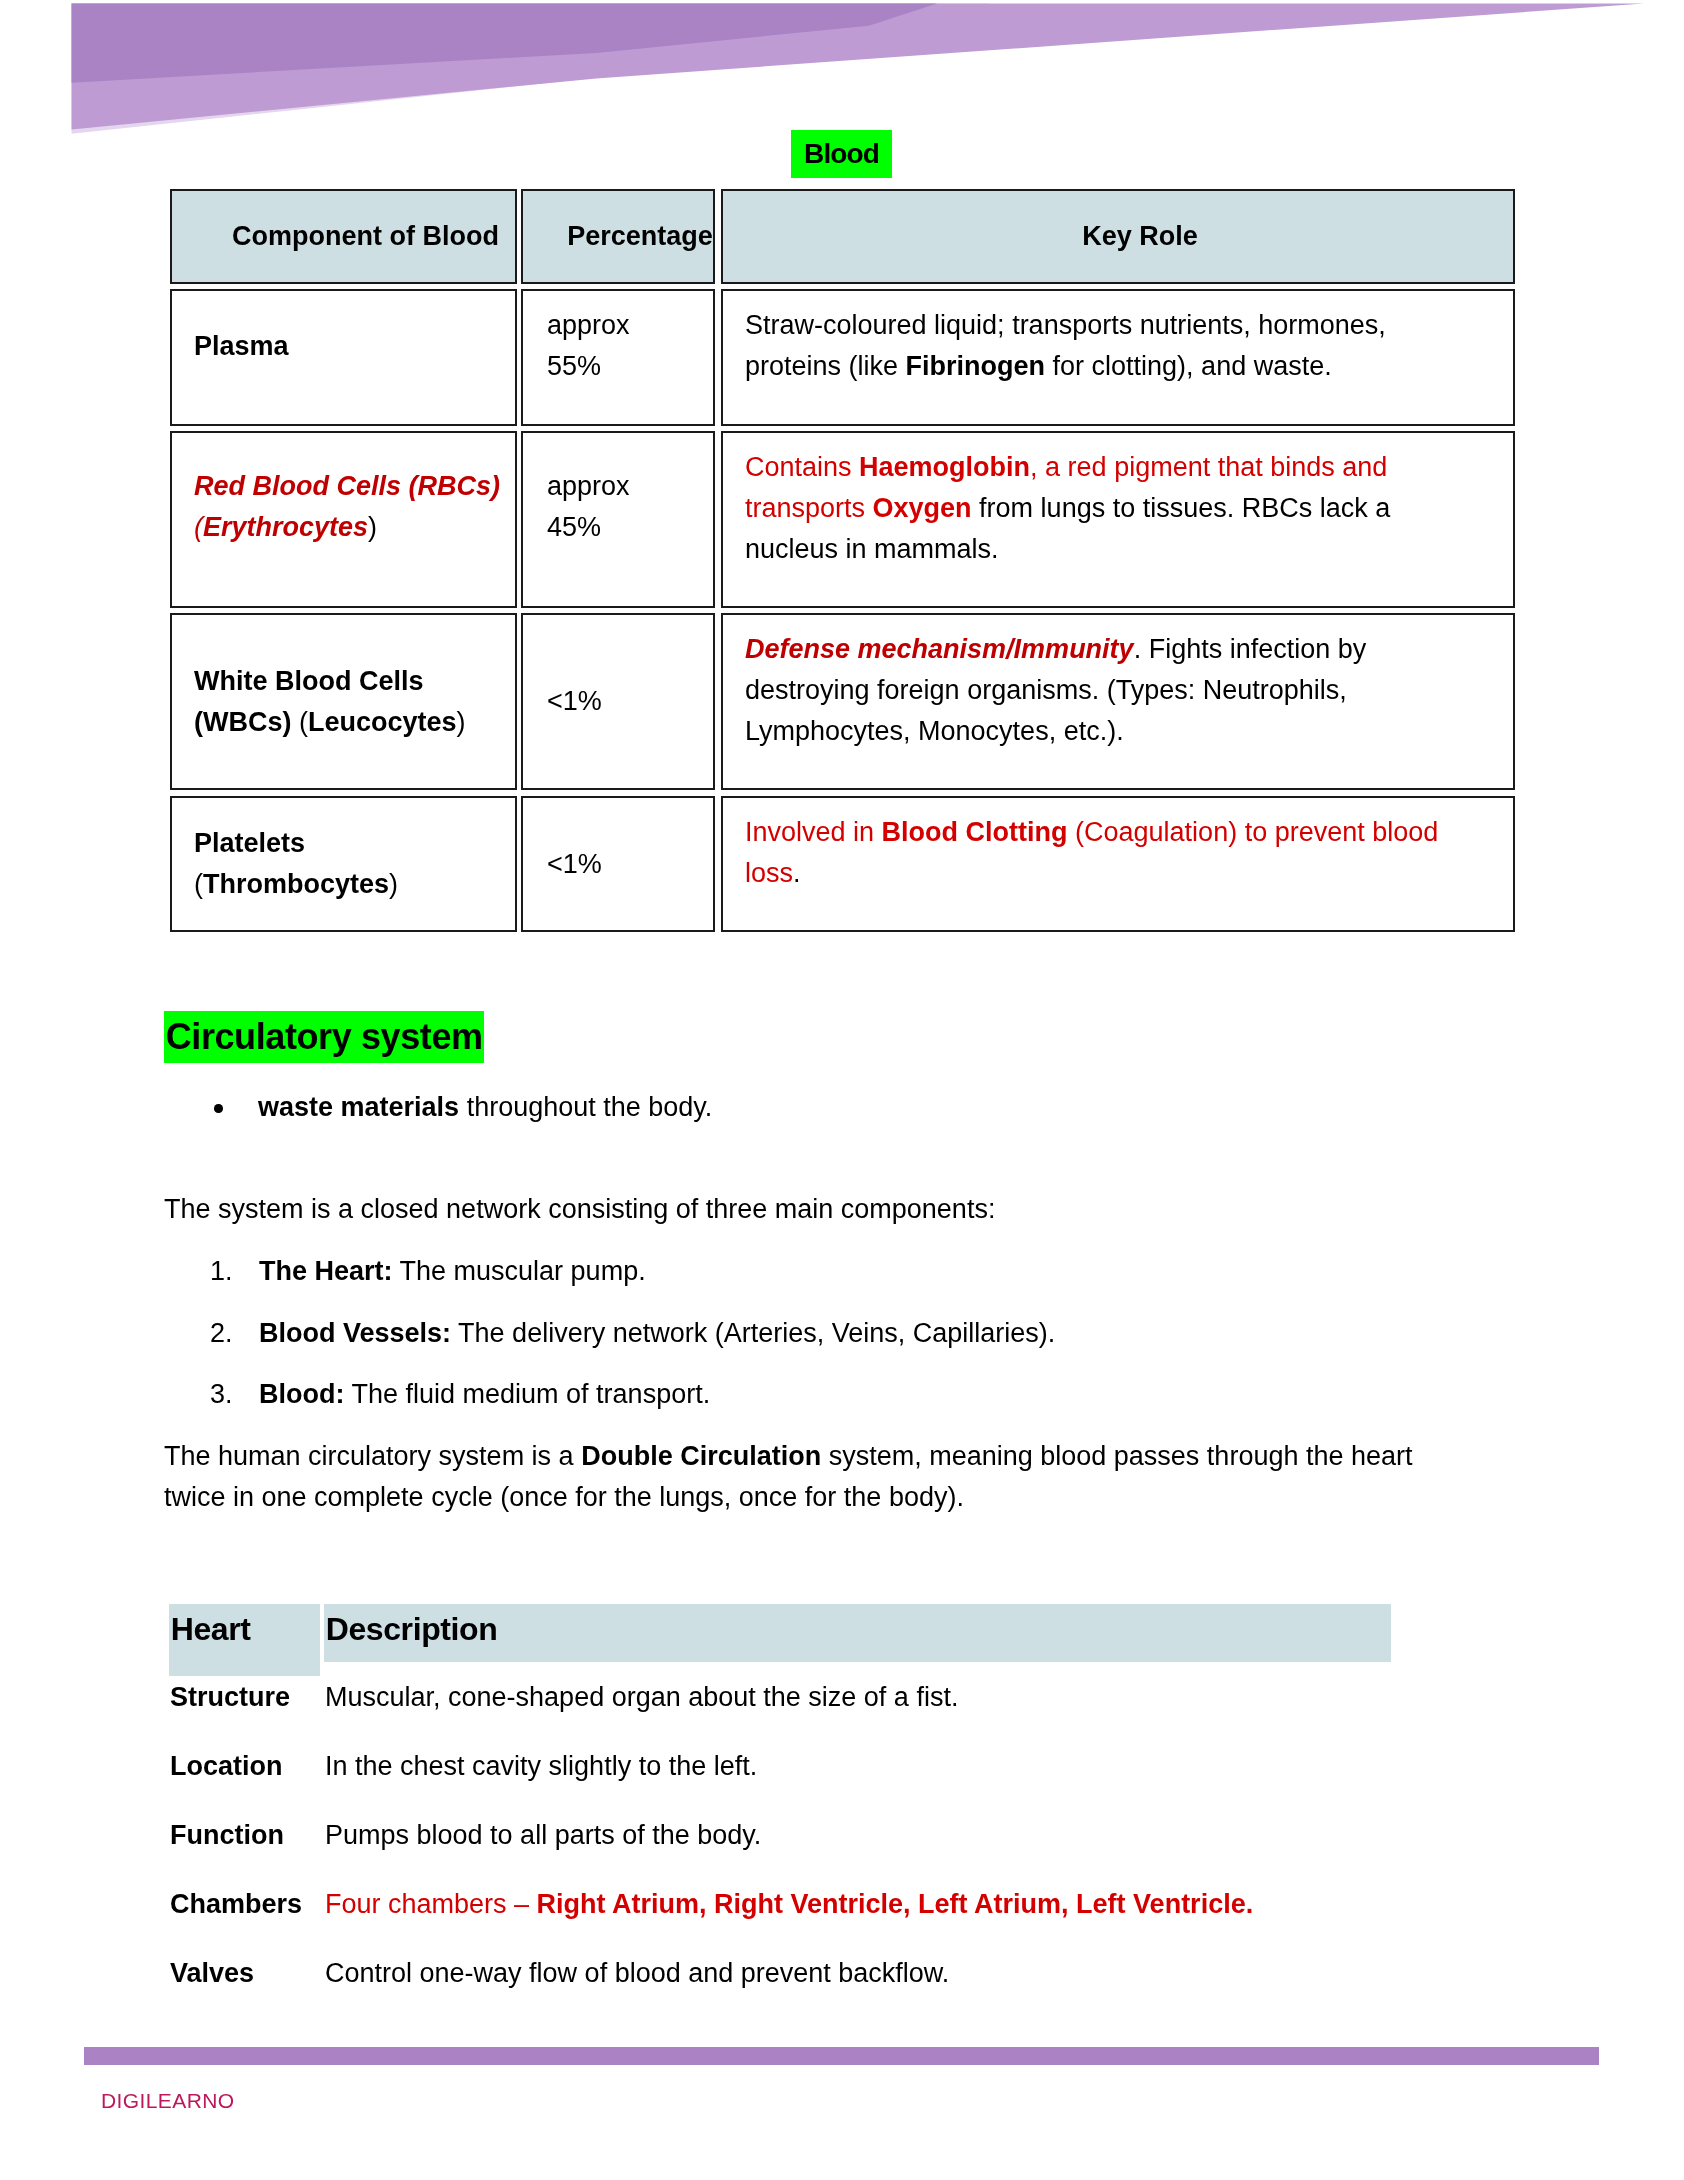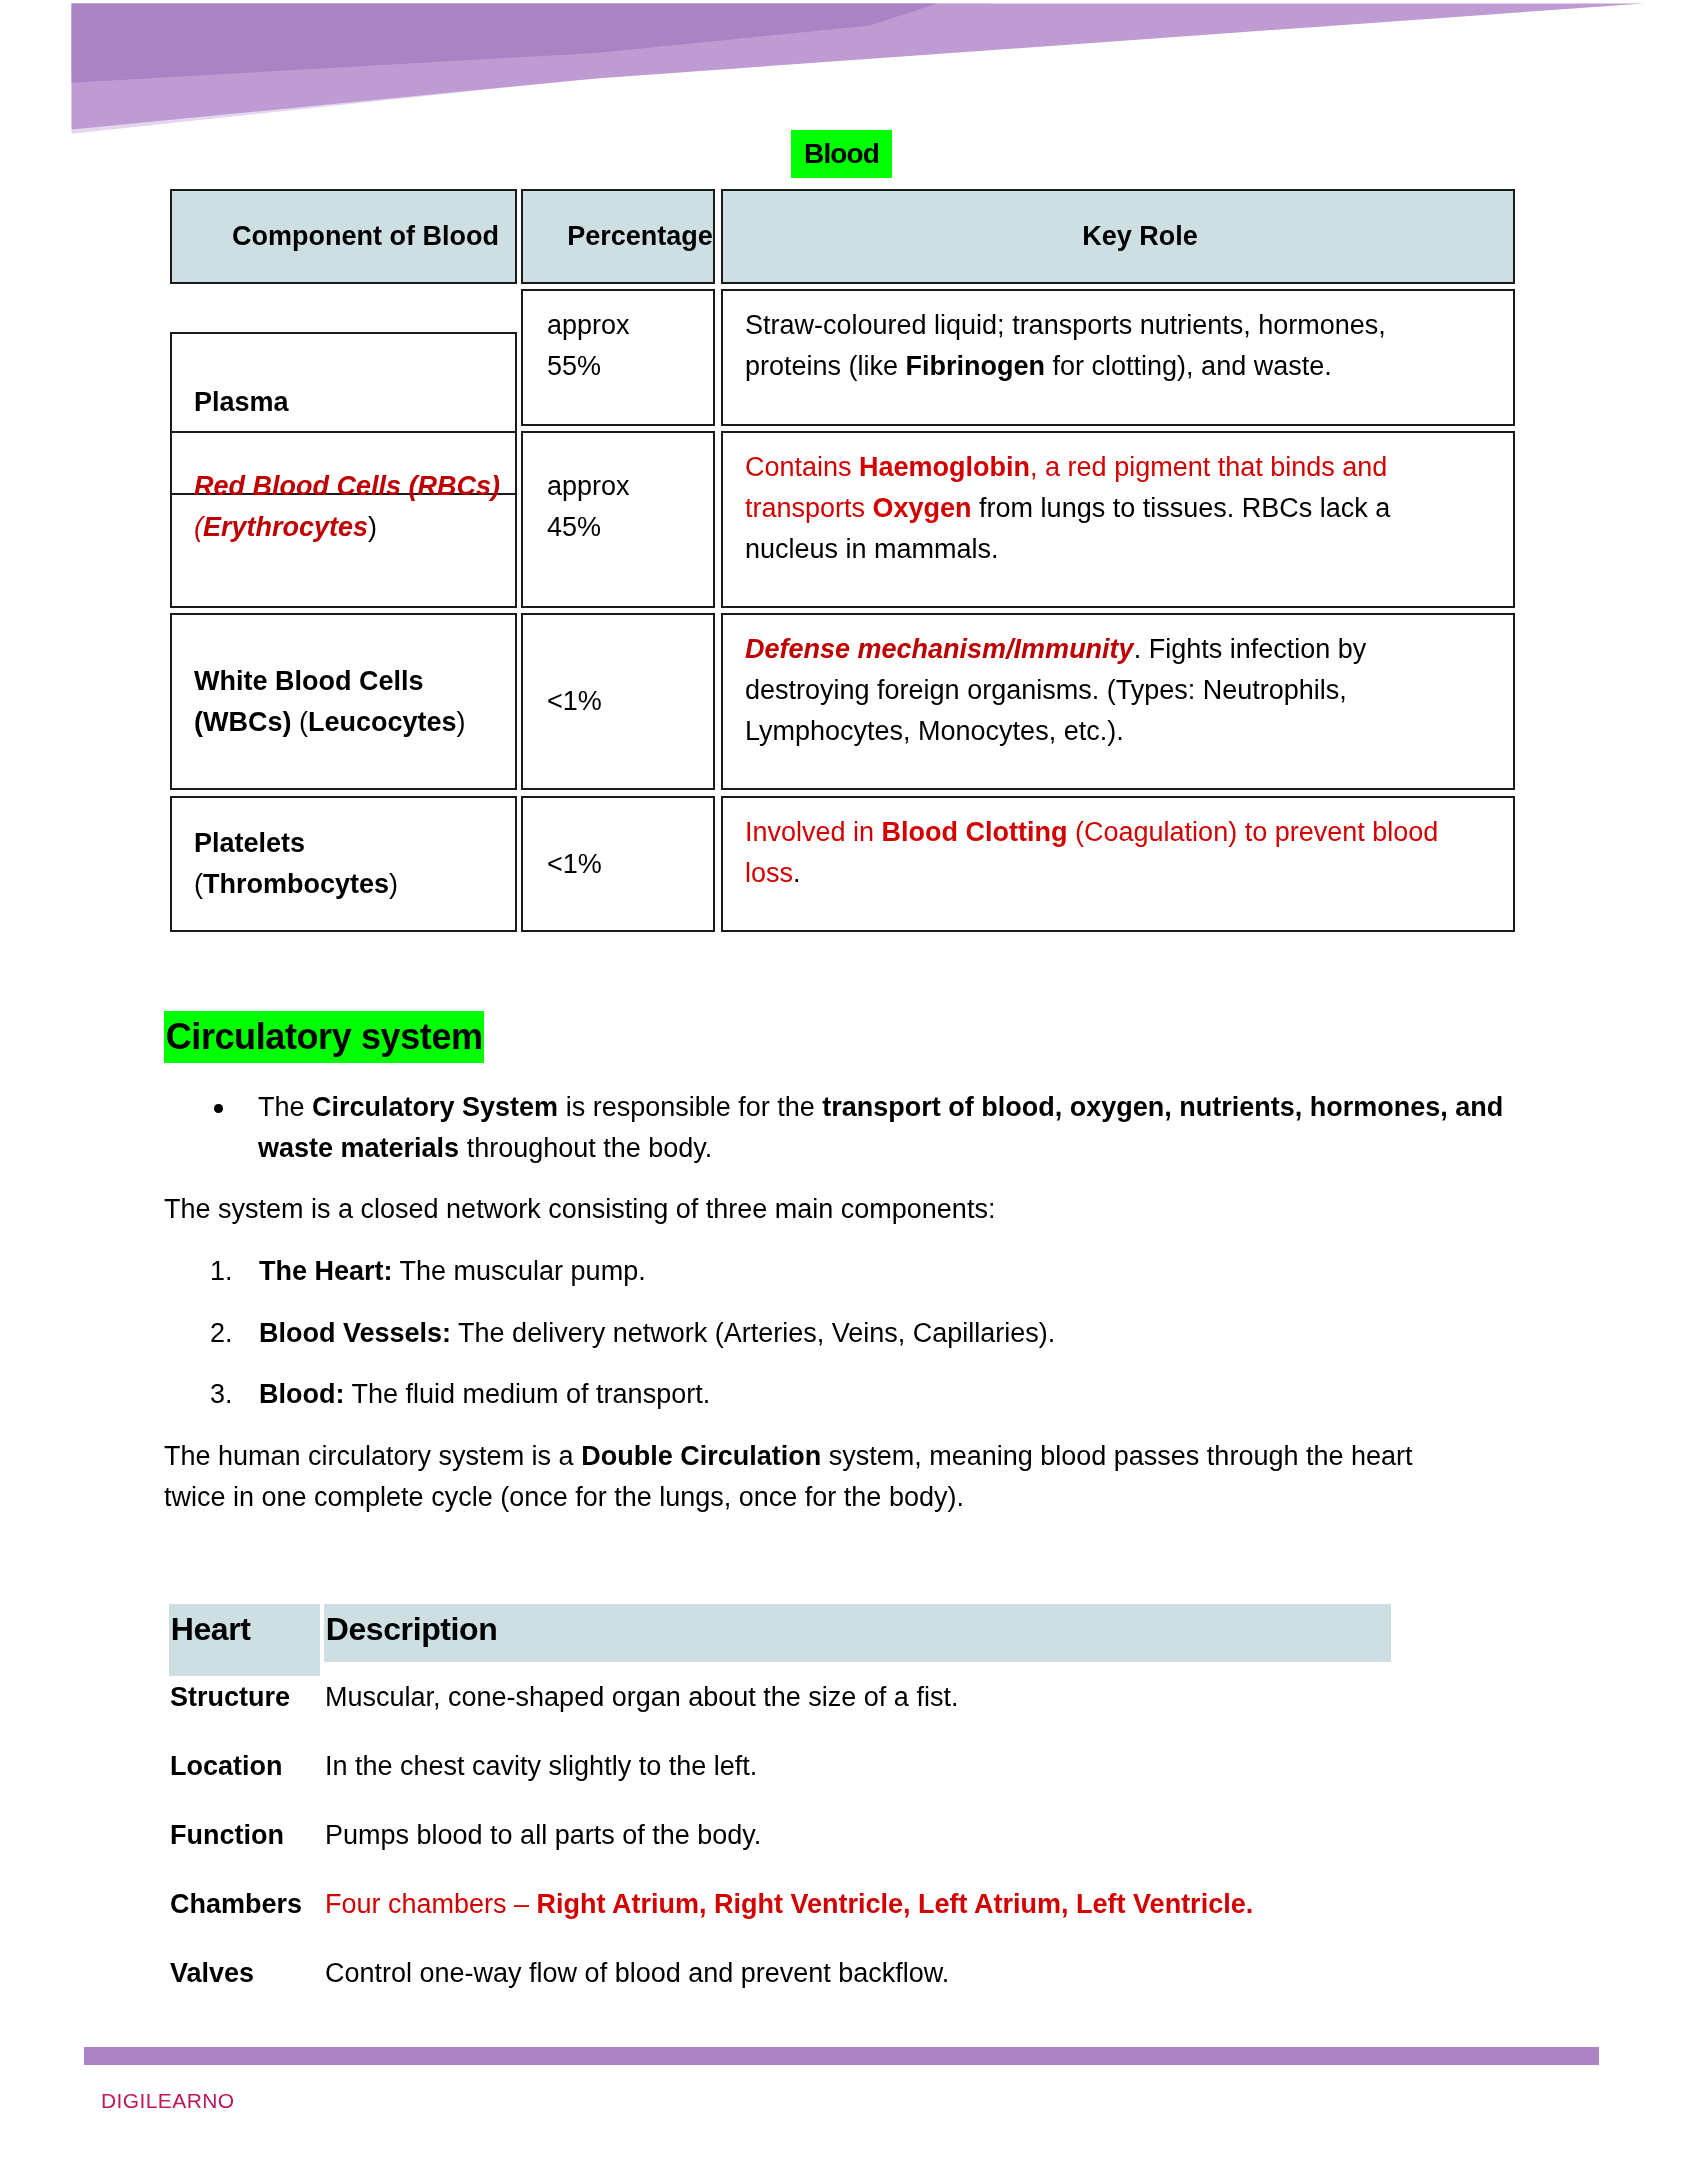--- a/index.html
+++ b/index.html
@@ -52,21 +52,21 @@
 
 <div id="blood-title" class="abs hl">Blood</div>
 
 <div>
 
   <div class="bt-cell bt-head center" style="left:170px;top:189px;width:347px;height:95px;">Component of Blood</div>
   <div class="bt-cell bt-head center" style="left:521px;top:189px;width:194px;height:95px;">Percentage</div>
   <div class="bt-cell bt-head center" style="left:721px;top:189px;width:794px;height:95px;">Key Role</div>
 
   <div>
-    <div class="bt-cell bt-body" style="left:170px;top:289px;width:347px;height:163px;padding-bottom:22px;margin-top:43px;">
+    <div class="bt-cell bt-body" style="left:170px;top:289px;width:347px;height:137px;padding-bottom:22px;">
       <span class="b">Plasma</span>
     </div>
     <div class="bt-cell bt-body top pct" style="left:521px;top:289px;width:194px;height:137px;padding-top:13.6px;">
       <div>
         <div>approx</div>
         <div>55%</div>
       </div>
     </div>
     <div class="bt-cell bt-body top" style="left:721px;top:289px;width:794px;height:137px;padding-top:13.6px;padding-right:51px;">
       <div><span>Straw-coloured liquid; transports nutrients, hormones, proteins (like </span><span class="b">Fibrinogen</span><span> for clotting), and waste.</span></div>
@@ -119,21 +119,20 @@
     <div class="bt-cell bt-body top" style="left:721px;top:796px;width:794px;height:136px;padding-top:13.6px;padding-right:25.6px;">
       <div><span class="red">Involved in </span><span class="red b">Blood Clotting</span><span class="red"> (Coagulation) to prevent blood loss</span><span>.</span></div>
     </div>
   </div>
 </div>
 
 <div id="circ-title" class="abs hl">Circulatory system</div>
 
 <div class="bullet-dot" style="left:214px;top:1104px;"></div>
 <div class="para" style="left:258px;top:1087px;width:1269px;">
-  <div><span>The </span><span class="b">Circulatory System</span><span> is responsible for the </span><span class="b">transport of blood, oxygen, nutrients, hormones, and</span></div>
   <div><span class="b">waste materials</span><span> throughout the body.</span></div>
 </div>
 
 <div class="para" style="left:164px;top:1189px;">The system is a closed network consisting of three main components:</div>
 
 <div class="para" style="left:210px;top:1251px;">
   <span style="display:inline-block;width:49px;">1.</span><span class="b">The Heart:</span><span> The muscular pump.</span>
 </div>
 <div class="para" style="left:210px;top:1313px;">
   <span style="display:inline-block;width:49px;">2.</span><span class="b">Blood Vessels:</span><span> The delivery network (Arteries, Veins, Capillaries).</span>

